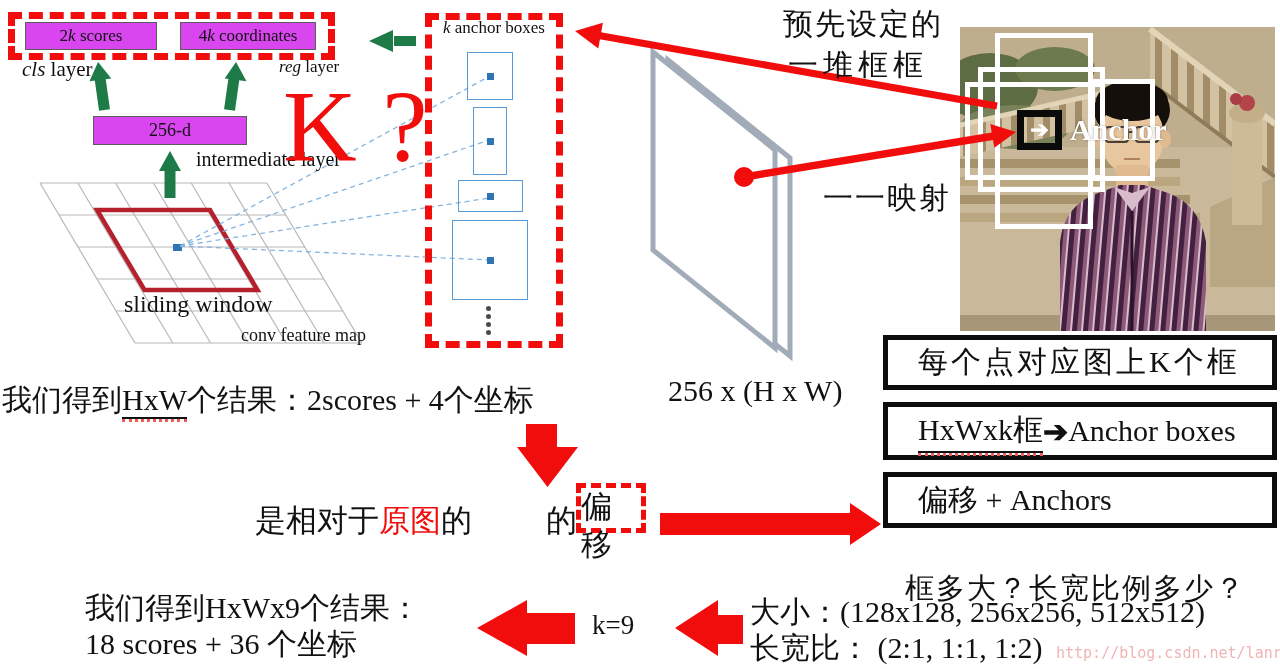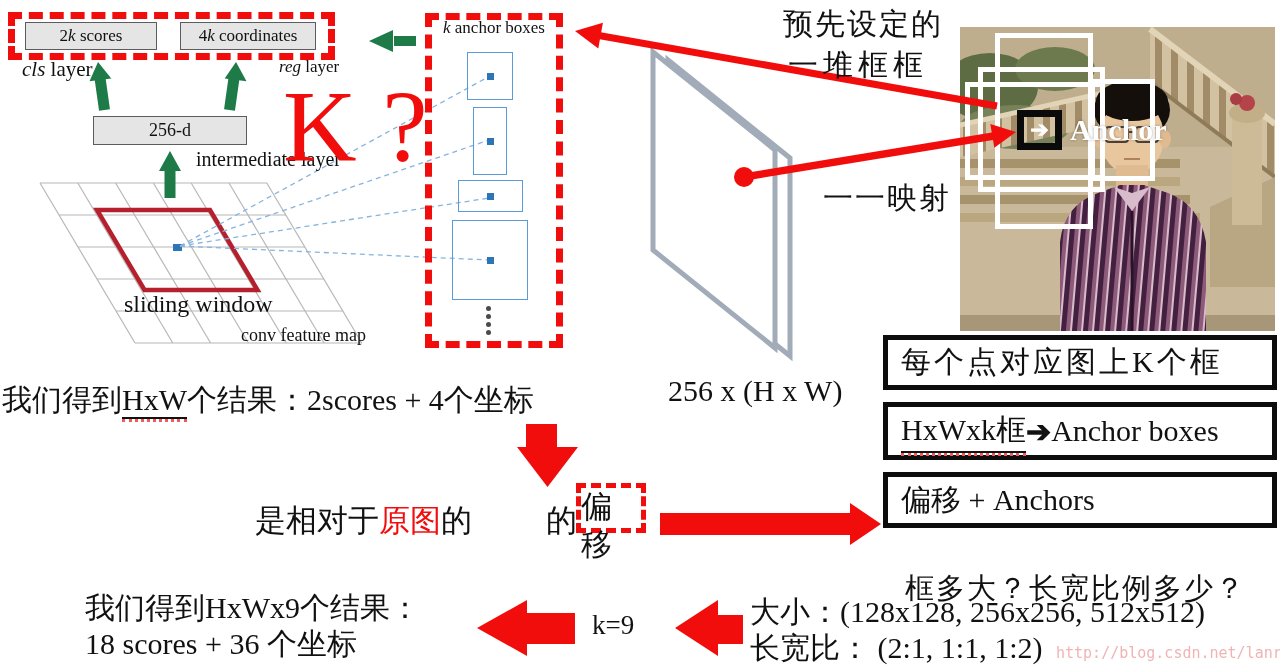--- a/index.html
+++ b/index.html
@@ -1,27 +1,27 @@
 <!DOCTYPE html>
 <html><head>
 <meta charset="utf-8">
 <style>
   html,body{margin:0;padding:0;background:#fff;}
   .stage{position:relative;width:1280px;height:669px;background:#fff;overflow:hidden;
          font-family:"Liberation Serif","DejaVu Serif",serif;color:#111;}
   .abs{position:absolute;z-index:10;}
   .overlay{position:absolute;left:0;top:0;z-index:5;pointer-events:none;}
   .photo{position:absolute;left:960px;top:27px;width:315px;height:304px;z-index:1;overflow:hidden;}
-  .wbox{background:#e5e5e5;border:1.5px solid #5c5c5c;text-align:center;box-sizing:border-box;}
+  .wbox{background:#d946ef;border:1.5px solid #5c5c5c;text-align:center;box-sizing:border-box;}
   .dashframe{border:7px dashed #f20d0d;box-sizing:border-box;background:transparent;}
   .dash5{border:5px dashed #f20d0d;box-sizing:border-box;background:transparent;}
   .bluebox{border:1.6px solid #5b9bd5;box-sizing:border-box;background:transparent;}
   .bdot{position:absolute;width:7px;height:7px;background:#2e75b6;left:50%;top:50%;margin:-3.5px 0 0 -3.5px;}
   .blackbox{border:5px solid #0d0d0d;box-sizing:border-box;background:#fff;font-size:30px;
-            display:flex;align-items:center;padding-left:13px;}
+            display:flex;align-items:center;padding-left:30px;}
   .whitebox-ov{position:absolute;border:5px solid #ffffff;box-sizing:border-box;background:transparent;}
   .kred{color:#f20d0d;}
   .uwavy{position:relative;display:inline-block;border-bottom:2px solid #111;}
   .uwavy::after{content:"";position:absolute;left:0;right:0;bottom:-5px;border-bottom:3px dotted #ef5b5b;}
   .qmark3d{font-weight:bold;color:#d01414;text-shadow:1px 2px 1px #7d0a0a, -1px -1px 1px #ff9c9c;}
   .serif-it{font-style:italic;}
   .wm{font-family:"DejaVu Sans Mono","Liberation Mono",monospace;color:#f0b4b4;}
 </style>
 </head>
 <body>

